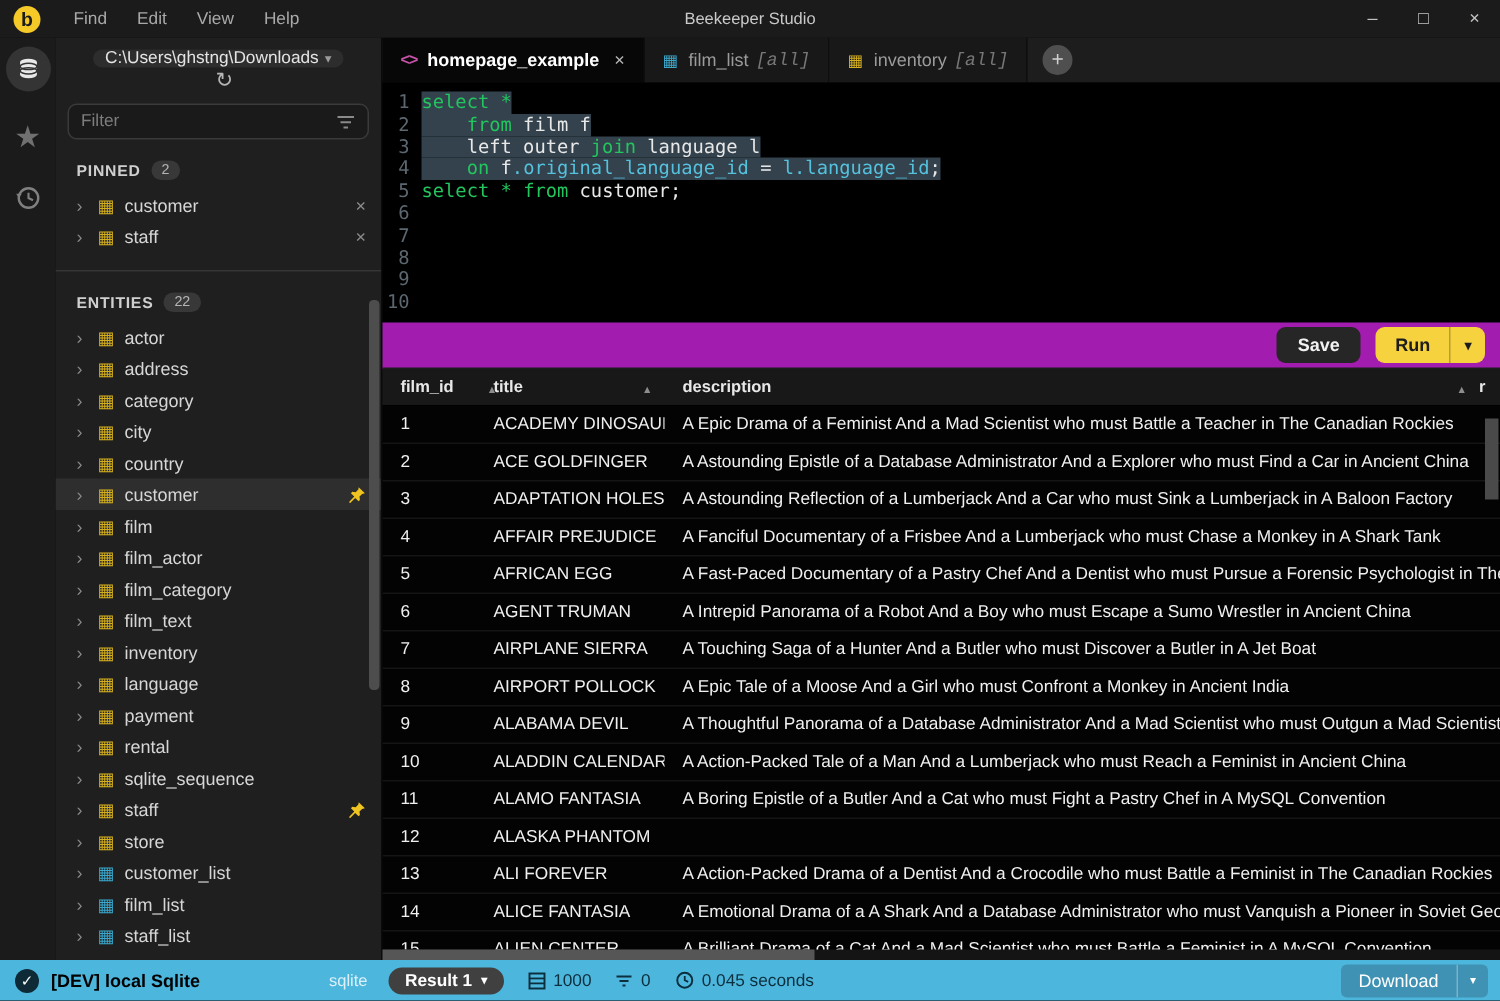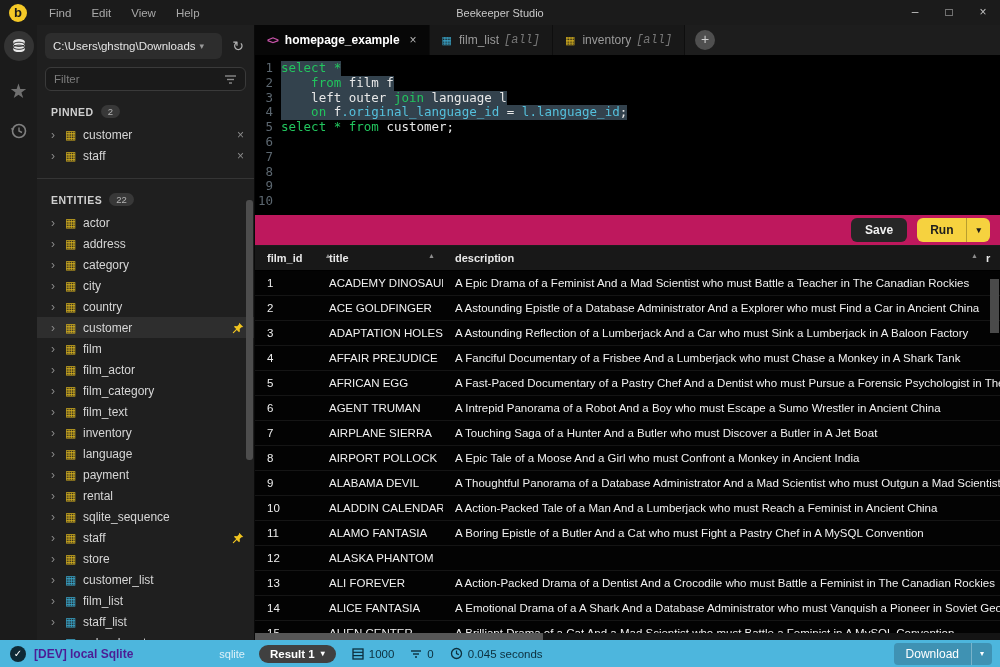--- a/index.html
+++ b/index.html
@@ -23,21 +23,21 @@
   .activity { position:absolute; left:0; top:25px; bottom:27px; width:37px; background:#1b1b1b;
     display:flex; flex-direction:column; align-items:center; }
   .act-db { width:30px; height:30px; margin-top:6px; border-radius:50%; background:#343434;
     display:flex; align-items:center; justify-content:center; }
   .act-star { color:#707070; font-size:20px; margin-top:18px; }
   .act-history { margin-top:18px; }
 
   
   .sidebar { position:absolute; left:37px; top:25px; width:218px; bottom:27px; background:#1f1f1f;
     border-right:1px solid #0a0a0a; overflow:hidden; }
-  .conn-row { display:flex; align-items:center; padding:8px 8px 0 8px; }
+  .conn-row { display:flex; align-items:center; padding:8px 8px 0 8px;flex-direction:column; }
   .conn-pill { flex:1; background:#2d2d2d; border-radius:6px; height:26px; display:flex;
     align-items:center; padding:0 8px; color:#e4e4e4; font-size:11.5px; }
   .conn-text { white-space:nowrap; overflow:hidden; max-width:150px; }
   .conn-caret { margin-left:4px; color:#9a9a9a; font-size:9px; }
   .conn-refresh { color:#b5b5b5; font-size:14px; margin-left:10px; margin-right:2px; }
   .filter-row { margin:8px 8px 0 8px; background:#1a1a1a; border:1px solid #3a3a3a;
     border-radius:6px; height:24px; display:flex; align-items:center; padding:0 8px; }
   .filter-input { flex:1; background:transparent; border:none; outline:none; color:#cfcfcf;
     font-size:11.5px; }
   .filter-input::placeholder { color:#7d7d7d; }
@@ -79,33 +79,33 @@
 
   .editor { height:160px; background:#000; padding-top:6px; font-family:"DejaVu Sans Mono", monospace;
     font-size:12.5px; flex:0 0 auto; }
   .ed-line { display:flex; height:14.8px; line-height:14.8px; }
   .ed-num { width:26px; text-align:right; padding-right:8px; color:#5c6770; flex:0 0 auto; }
   .ed-text { white-space:pre; color:#e8e8e8; }
   .ed-text.sel { background:#33424d; }
   .tok-k { color:#22c55e; }
   .tok-v { color:#55c1dd; }
 
-  .actionbar { height:31px; background:#be185d; display:flex; align-items:center;
+  .actionbar { height:31px; background:#a21caf; display:flex; align-items:center;
     justify-content:flex-end; padding-right:10px; flex:0 0 auto; border-bottom:1px solid #1c1c1c; }
   .btn-save { background:#262626; color:#f2f2f2; font-size:12px; font-weight:bold;
     border:none; border-radius:6px; padding:5px 14px; margin-right:10px; }
   .btn-run { background:#f6d23f; color:#1d1d1d; border-radius:6px; display:flex;
     align-items:stretch; overflow:hidden; font-size:12px; font-weight:bold; }
   .btn-run-label { padding:5px 13px; }
   .btn-run-caret { padding:5px 9px; border-left:1px solid rgba(0,0,0,.25); font-size:9px;
     display:flex; align-items:center; }
 
   .thead { height:25px; background:#181818; display:flex; align-items:center; color:#e8e8e8;
     font-size:11px; font-weight:bold; flex:0 0 auto; border-bottom:1px solid #000; }
-  .th { display:flex; align-items:flex-start; padding-left:12px;gap:16px; }
+  .th { display:flex; align-items:flex-end; padding-left:12px;gap:16px; }
   .th-id { width:62px; }
   .th-title { width:126px; }
   .th-desc { flex:1; }
   .th-partial { width:14px; overflow:hidden; padding-left:0; }
   .sort { color:#8d8d8d; font-size:7px; margin-left:6px; }
   .th-title .sort, .th-desc .sort { margin-left:auto; margin-right:8px; }
 
   .tbody { flex:1; overflow:hidden; position:relative; background:#030303; }
   .tr { display:flex; align-items:center; height:25px; border-bottom:1px solid #151515;
     color:#f0f0f0; font-size:11.5px; }
@@ -116,21 +116,21 @@
   .v-scroll { position:absolute; right:1px; top:8px; width:9px; height:54px; background:#4a4a4a; }
   .h-scroll-track { position:absolute; left:0; right:0; bottom:0; height:7px; background:#141414; }
   .h-scroll-thumb { position:absolute; left:0; bottom:0; height:7px; width:288px; background:#565656; }
 
   
   .statusbar { position:absolute; left:0; right:0; bottom:0; height:27px; background:#4db6dd;
     display:flex; align-items:center; color:#0c2f3d; font-size:11.5px; z-index:40; }
   .sb-left { width:255px; display:flex; align-items:center; padding:0 10px; flex:0 0 auto; }
   .sb-check { width:16px; height:16px; border-radius:50%; background:#0e2a36; color:#fff;
     font-size:10px; display:flex; align-items:center; justify-content:center; margin-right:8px; }
-  .sb-conn { font-weight:bold; font-size:12px; color:#4c1d95; }
+  .sb-conn { font-weight:bold; font-size:12px; color:#000000; }
   .sb-engine { margin-left:auto; color:rgba(255,255,255,.8); font-size:11px; }
   .sb-result { background:#404040; color:#fff; border-radius:12px; padding:3px 11px;
     display:flex; align-items:center; font-size:11.5px; font-weight:bold; margin-left:4px; }
   .sb-result .caret { font-size:8px; margin-left:6px; }
   .sb-stat { display:flex; align-items:center; margin-left:16px; font-size:11.5px; }
   .sb-stat svg { margin-right:5px; }
   .sb-download { margin-left:auto; margin-right:8px; background:#3f92b3; color:#fff;
     border-radius:4px; display:flex; align-items:stretch; overflow:hidden; font-size:12px; }
   .sb-dl-label { padding:4px 12px; }
   .sb-dl-caret { padding:4px 8px; border-left:1px solid rgba(255,255,255,.3); font-size:8px;

